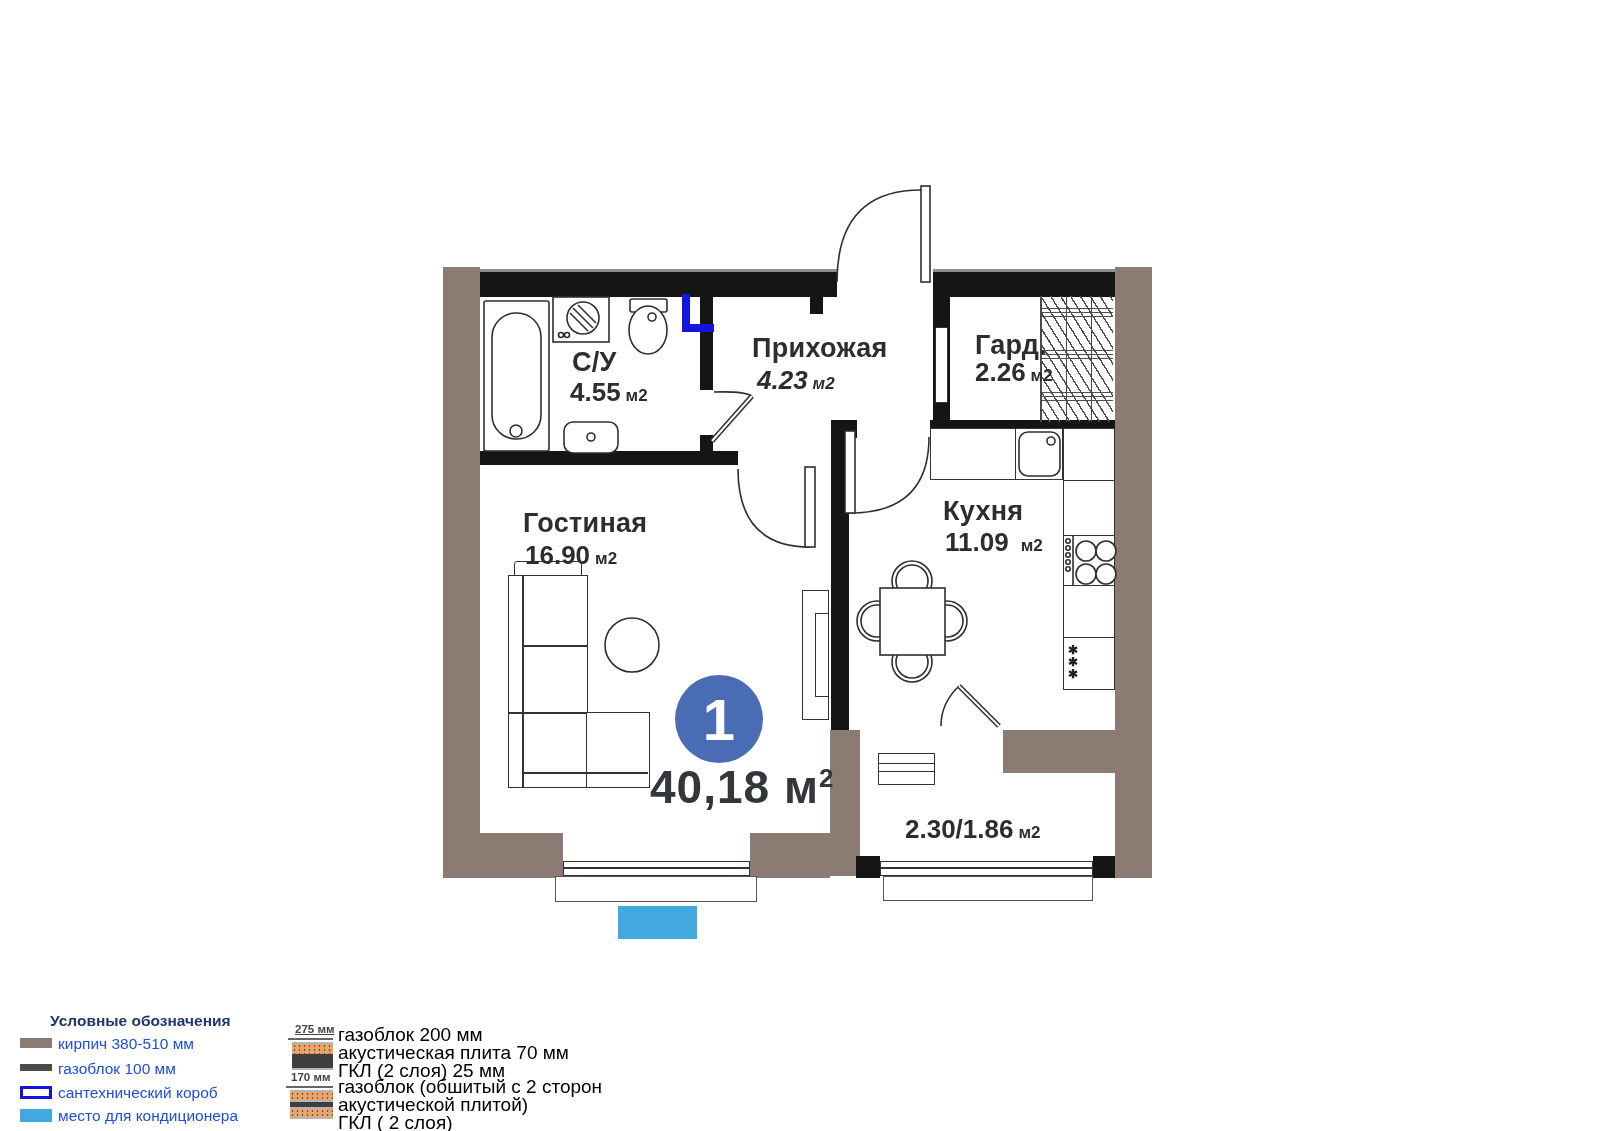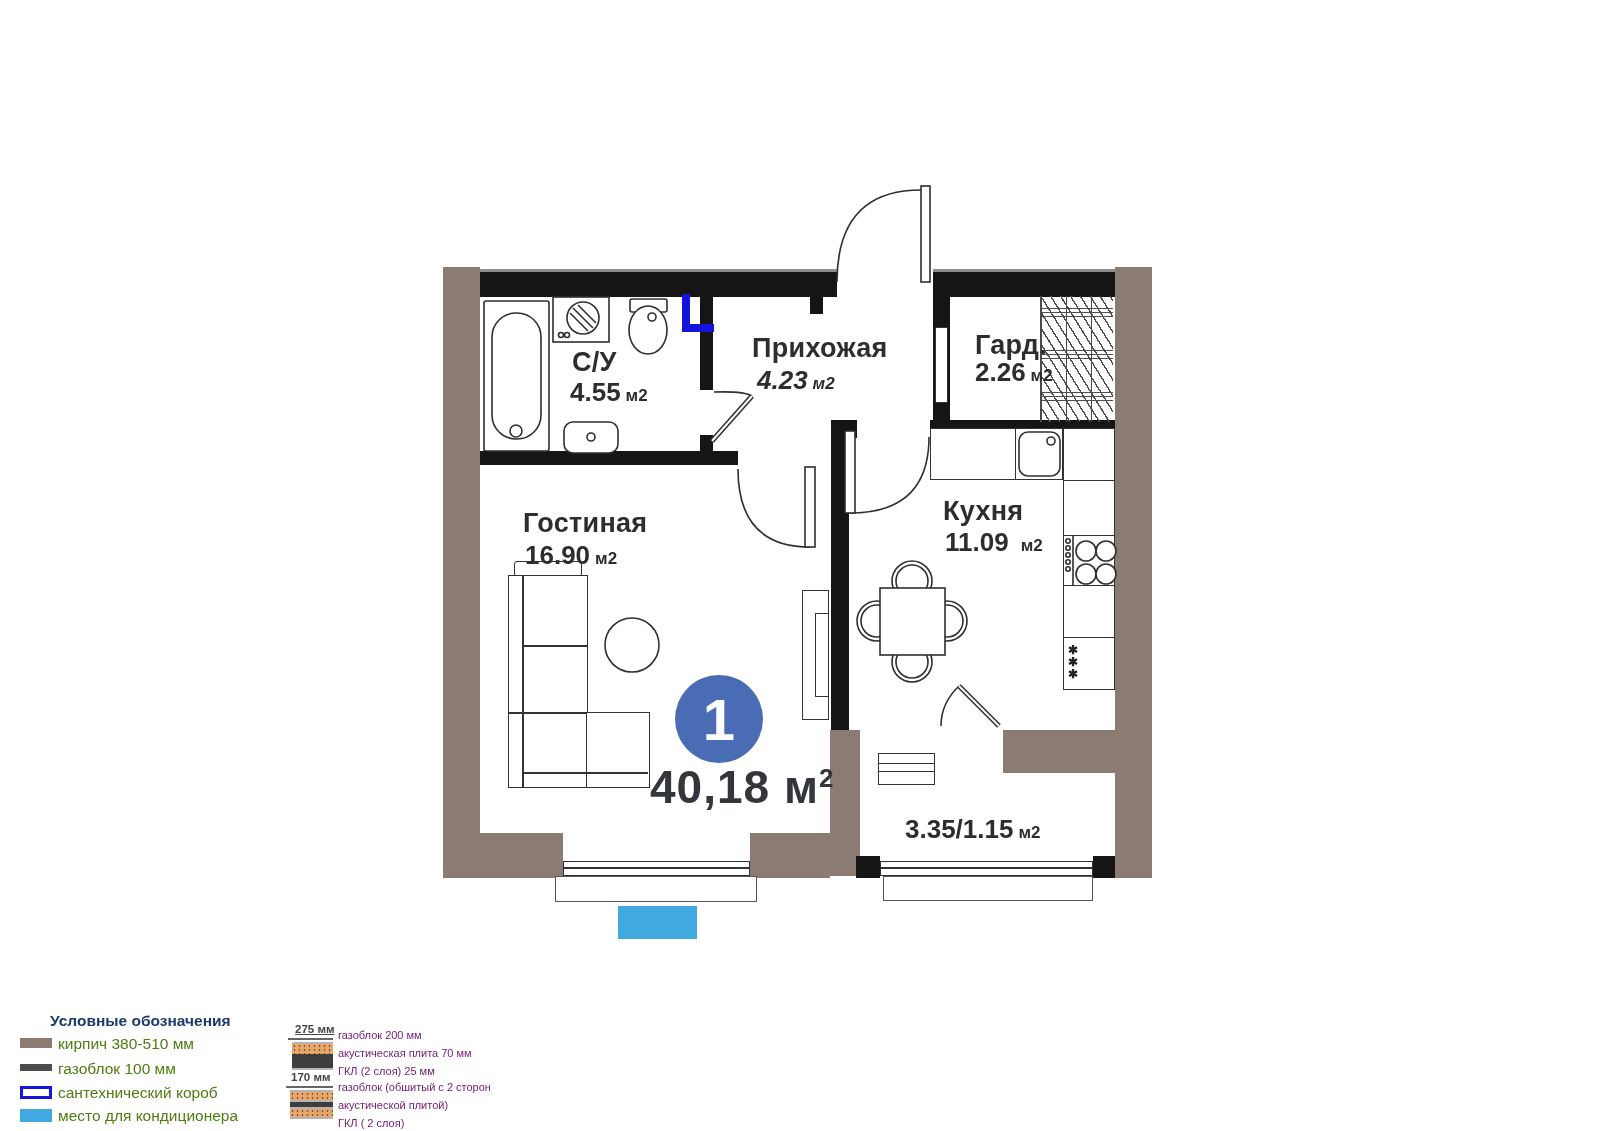--- a/index.html
+++ b/index.html
@@ -39,30 +39,30 @@
       repeating-linear-gradient(58deg,transparent 0 7px,#4f4f4f 7px 8.4px),
       repeating-linear-gradient(0deg,transparent 0 21px,#4f4f4f 21px 22px,transparent 22px 25px,#4f4f4f 25px 26px,transparent 26px 29px,#4f4f4f 29px 30px,transparent 30px 42px);
   }
   
   .ac{position:absolute;background:#41a9e0;}
   
   .fridge-marks{position:absolute;display:flex;flex-direction:column;align-items:center;
     font-size:12px;line-height:12px;color:#222;font-weight:700;}
   
   .lg-title{position:absolute;font-size:15.5px;font-weight:700;color:#1d3a6e;}
-  .lg-row-label{position:absolute;font-size:15.5px;color:#4d7c0f;}
+  .lg-row-label{position:absolute;font-size:15.5px;color:#1d4ed8;}
   .sw{position:absolute;box-sizing:border-box;}
   .sw-brick{background:#8c7b72;}
   .sw-gas{background:#4c4c4c;}
   .sw-plumb{background:#fff;border:3px solid #1414dd;}
   .sw-ac{background:#41a9e0;}
   
   .ws-size{position:absolute;font-size:11.5px;color:#444;font-weight:600;}
   .ws-line{position:absolute;height:1.5px;background:#666;}
-  .ws-text{position:absolute;font-size:11px;line-height:18px;color:#701a75;}
+  .ws-text{position:absolute;font-size:19px;line-height:18px;color:#000000;}
   .ws-swatch{position:absolute;}
   .acoustic{background-color:#e9a66a;background-image:radial-gradient(#7a5230 1px,transparent 1.2px);background-size:5px 4px;}
   .dark-strip{background:#3f3e3e;}
   .gray-strip{background:#b5b5b5;}
   .leaf-div{position:absolute;background:#fff;border:1.2px solid #333;box-sizing:border-box;}
   svg{position:absolute;left:0;top:0;}
 </style>
 </head>
 <body>
 
@@ -210,21 +210,21 @@
 <div class="lbl rarea" style="left:525px;top:540px;">
   <span>16.90</span><span class="runit">м2</span>
 </div>
 
 <div class="lbl rname" style="left:943px;top:496px;">Кухня</div>
 <div class="lbl rarea" style="left:945px;top:527px;">
   <span>11.09</span><span class="runit" style="margin-left:12px;">м2</span>
 </div>
 
 <div class="lbl rarea" style="left:905px;top:814px;">
-  <span>3.35/1.15</span><span class="runit">м2</span>
+  <span>2.30/1.86</span><span class="runit">м2</span>
 </div>
 
 <div class="badge" style="left:675px;top:675px;width:88px;height:88px;">1</div>
 <div class="total" style="left:650px;top:760px;">
   <span>40,18</span>
   <span>м</span><sup>2</sup>
 </div>
 
 <div class="lg-title" style="left:50px;top:1003px;margin-top:9px;">Условные обозначения</div>
 

